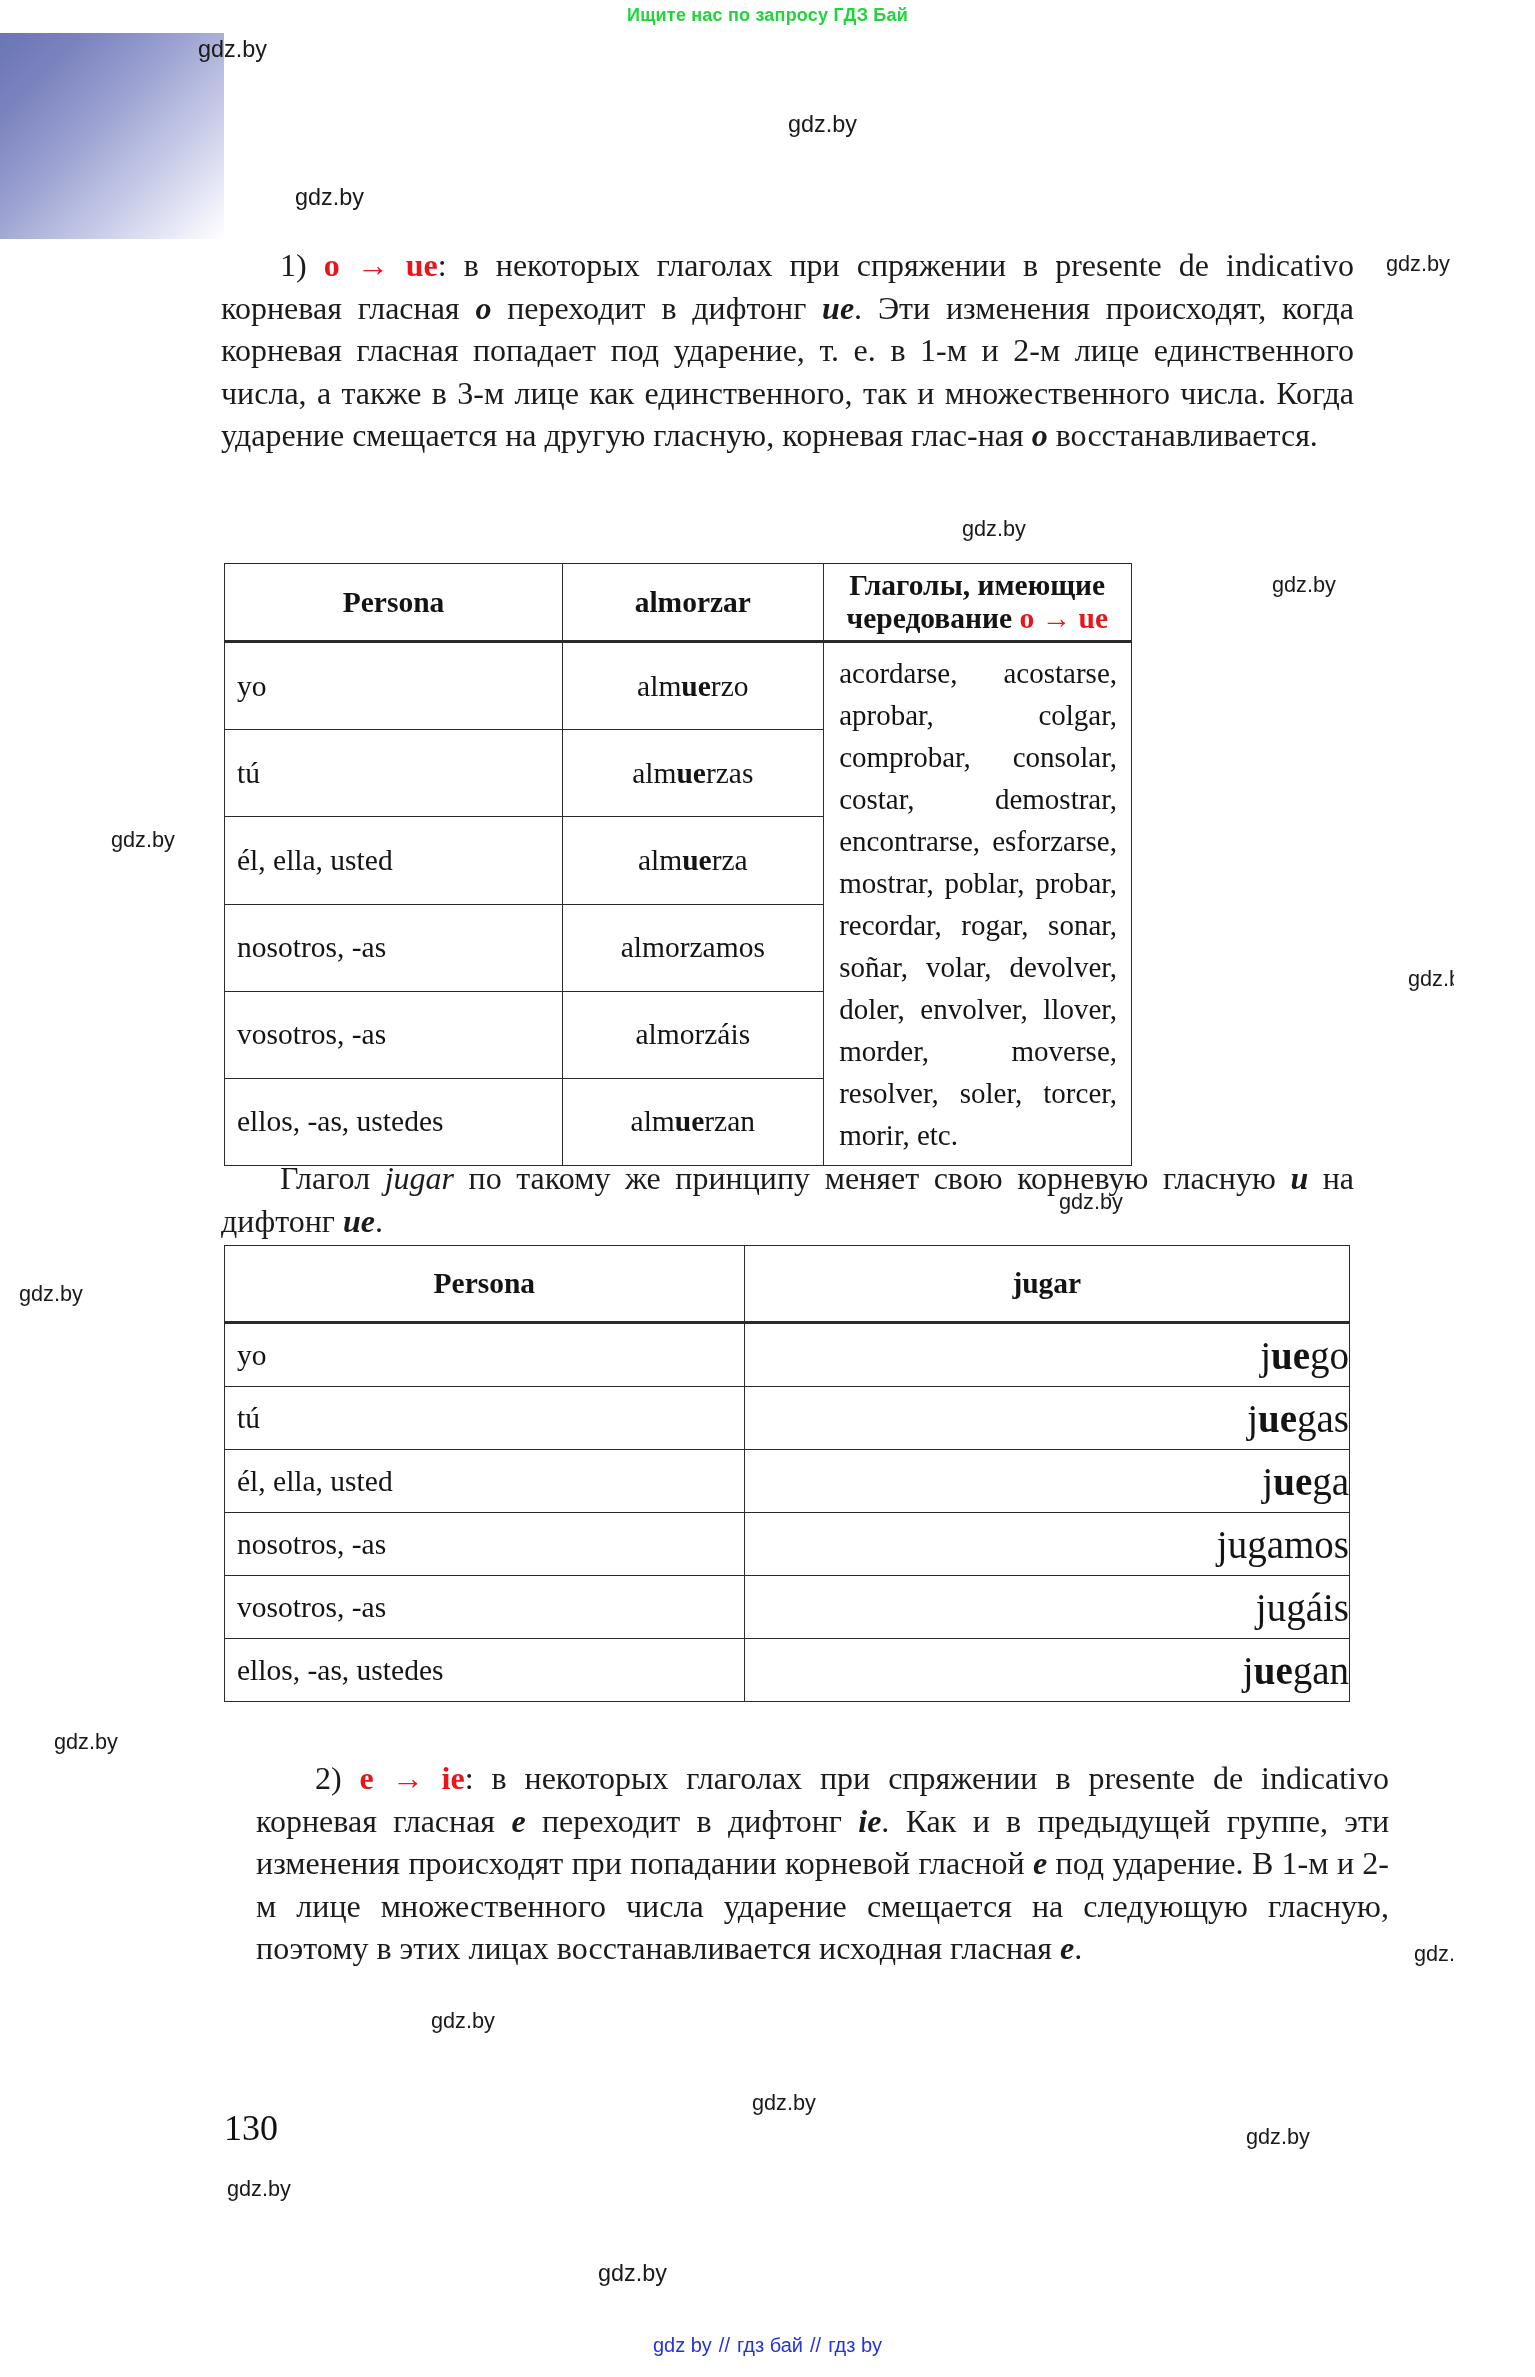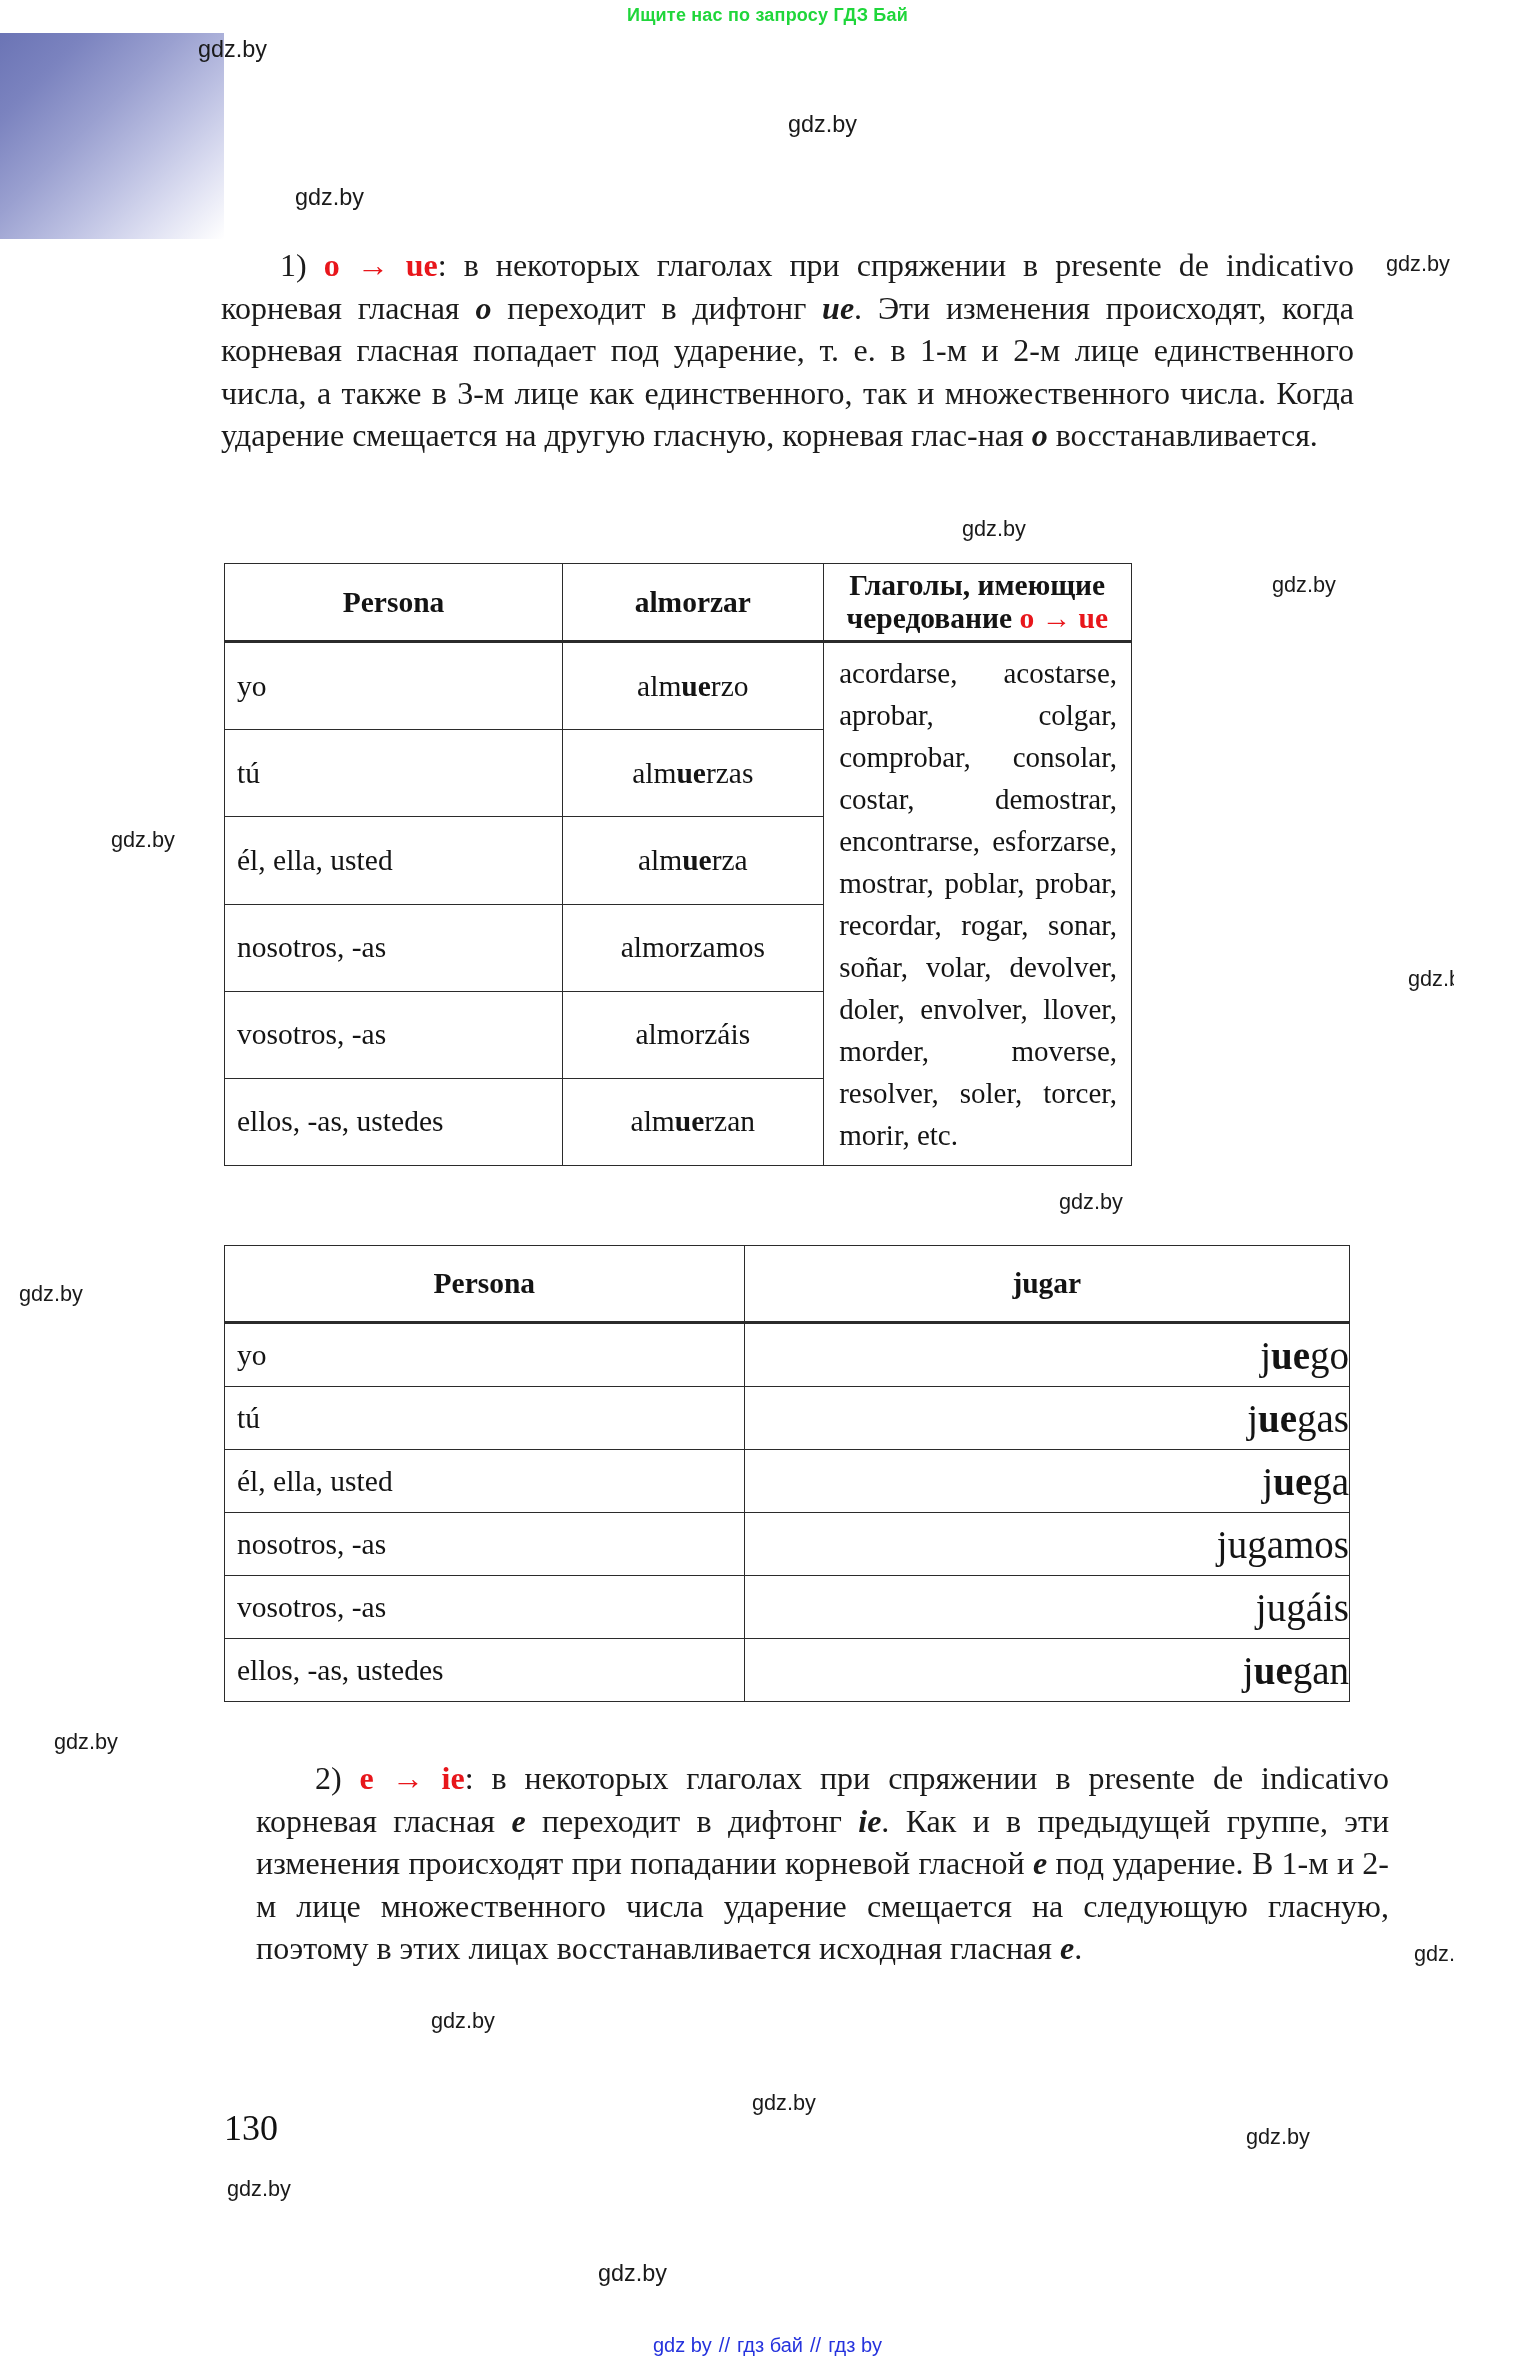--- a/index.html
+++ b/index.html
@@ -238,20 +238,28 @@
           <td class="persona-cell">vosotros, -as</td>
           <td class="verb-cell"><span>almorzáis</span></td>
         </tr>
         <tr>
           <td class="persona-cell">ellos, -as, ustedes</td>
           <td class="verb-cell"><span>alm</span><b class="stem">ue</b><span>rzan</span></td>
         </tr>
       </tbody>
   </table>
 
+  <div class="para" id="para-jugar" style="left:221px; top:1157px; width:1133px;">
+    <span>Глагол</span>
+    <span class="italn">jugar</span>
+    <span>по такому же принципу меняет свою корневую гласную</span>
+    <span class="ital">u</span>
+    <span>на дифтонг</span>
+    <span class="ital">ue</span><span>.</span>
+  </div>
 
   <table class="conj" id="table-jugar">
     <thead>
       <tr>
         <th class="col-persona">Persona</th>
         <th class="col-verb">jugar</th>
       </tr>
     </thead>
     <tbody id="jugar-body">
         <tr>

